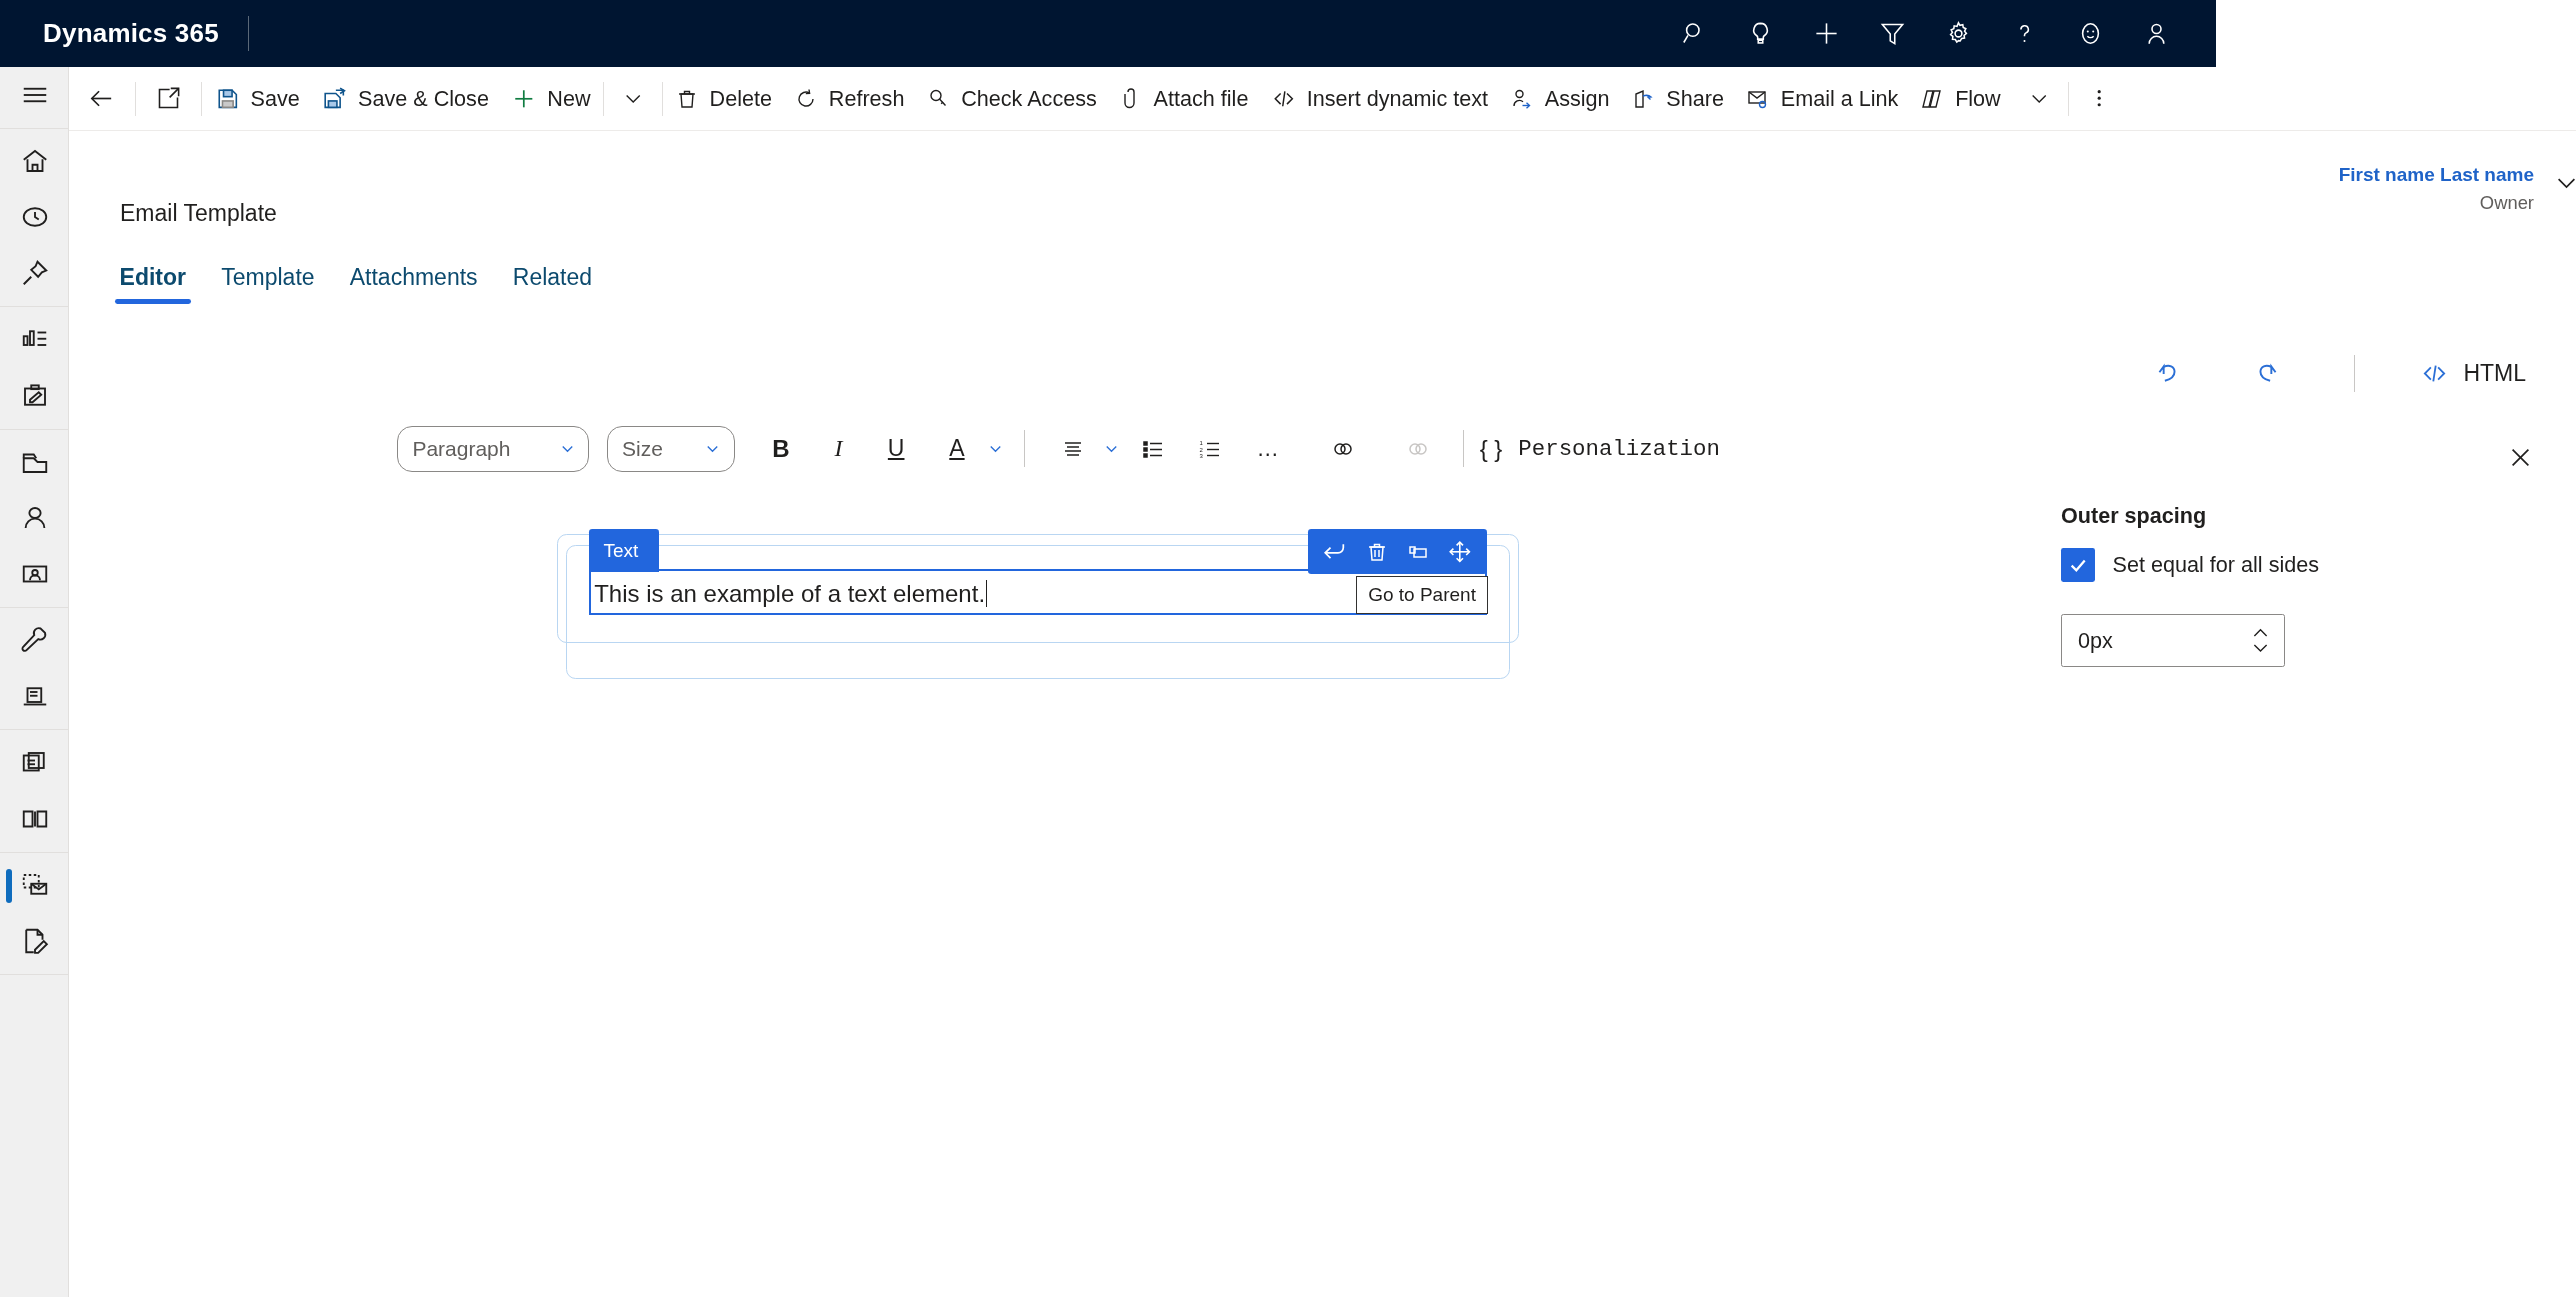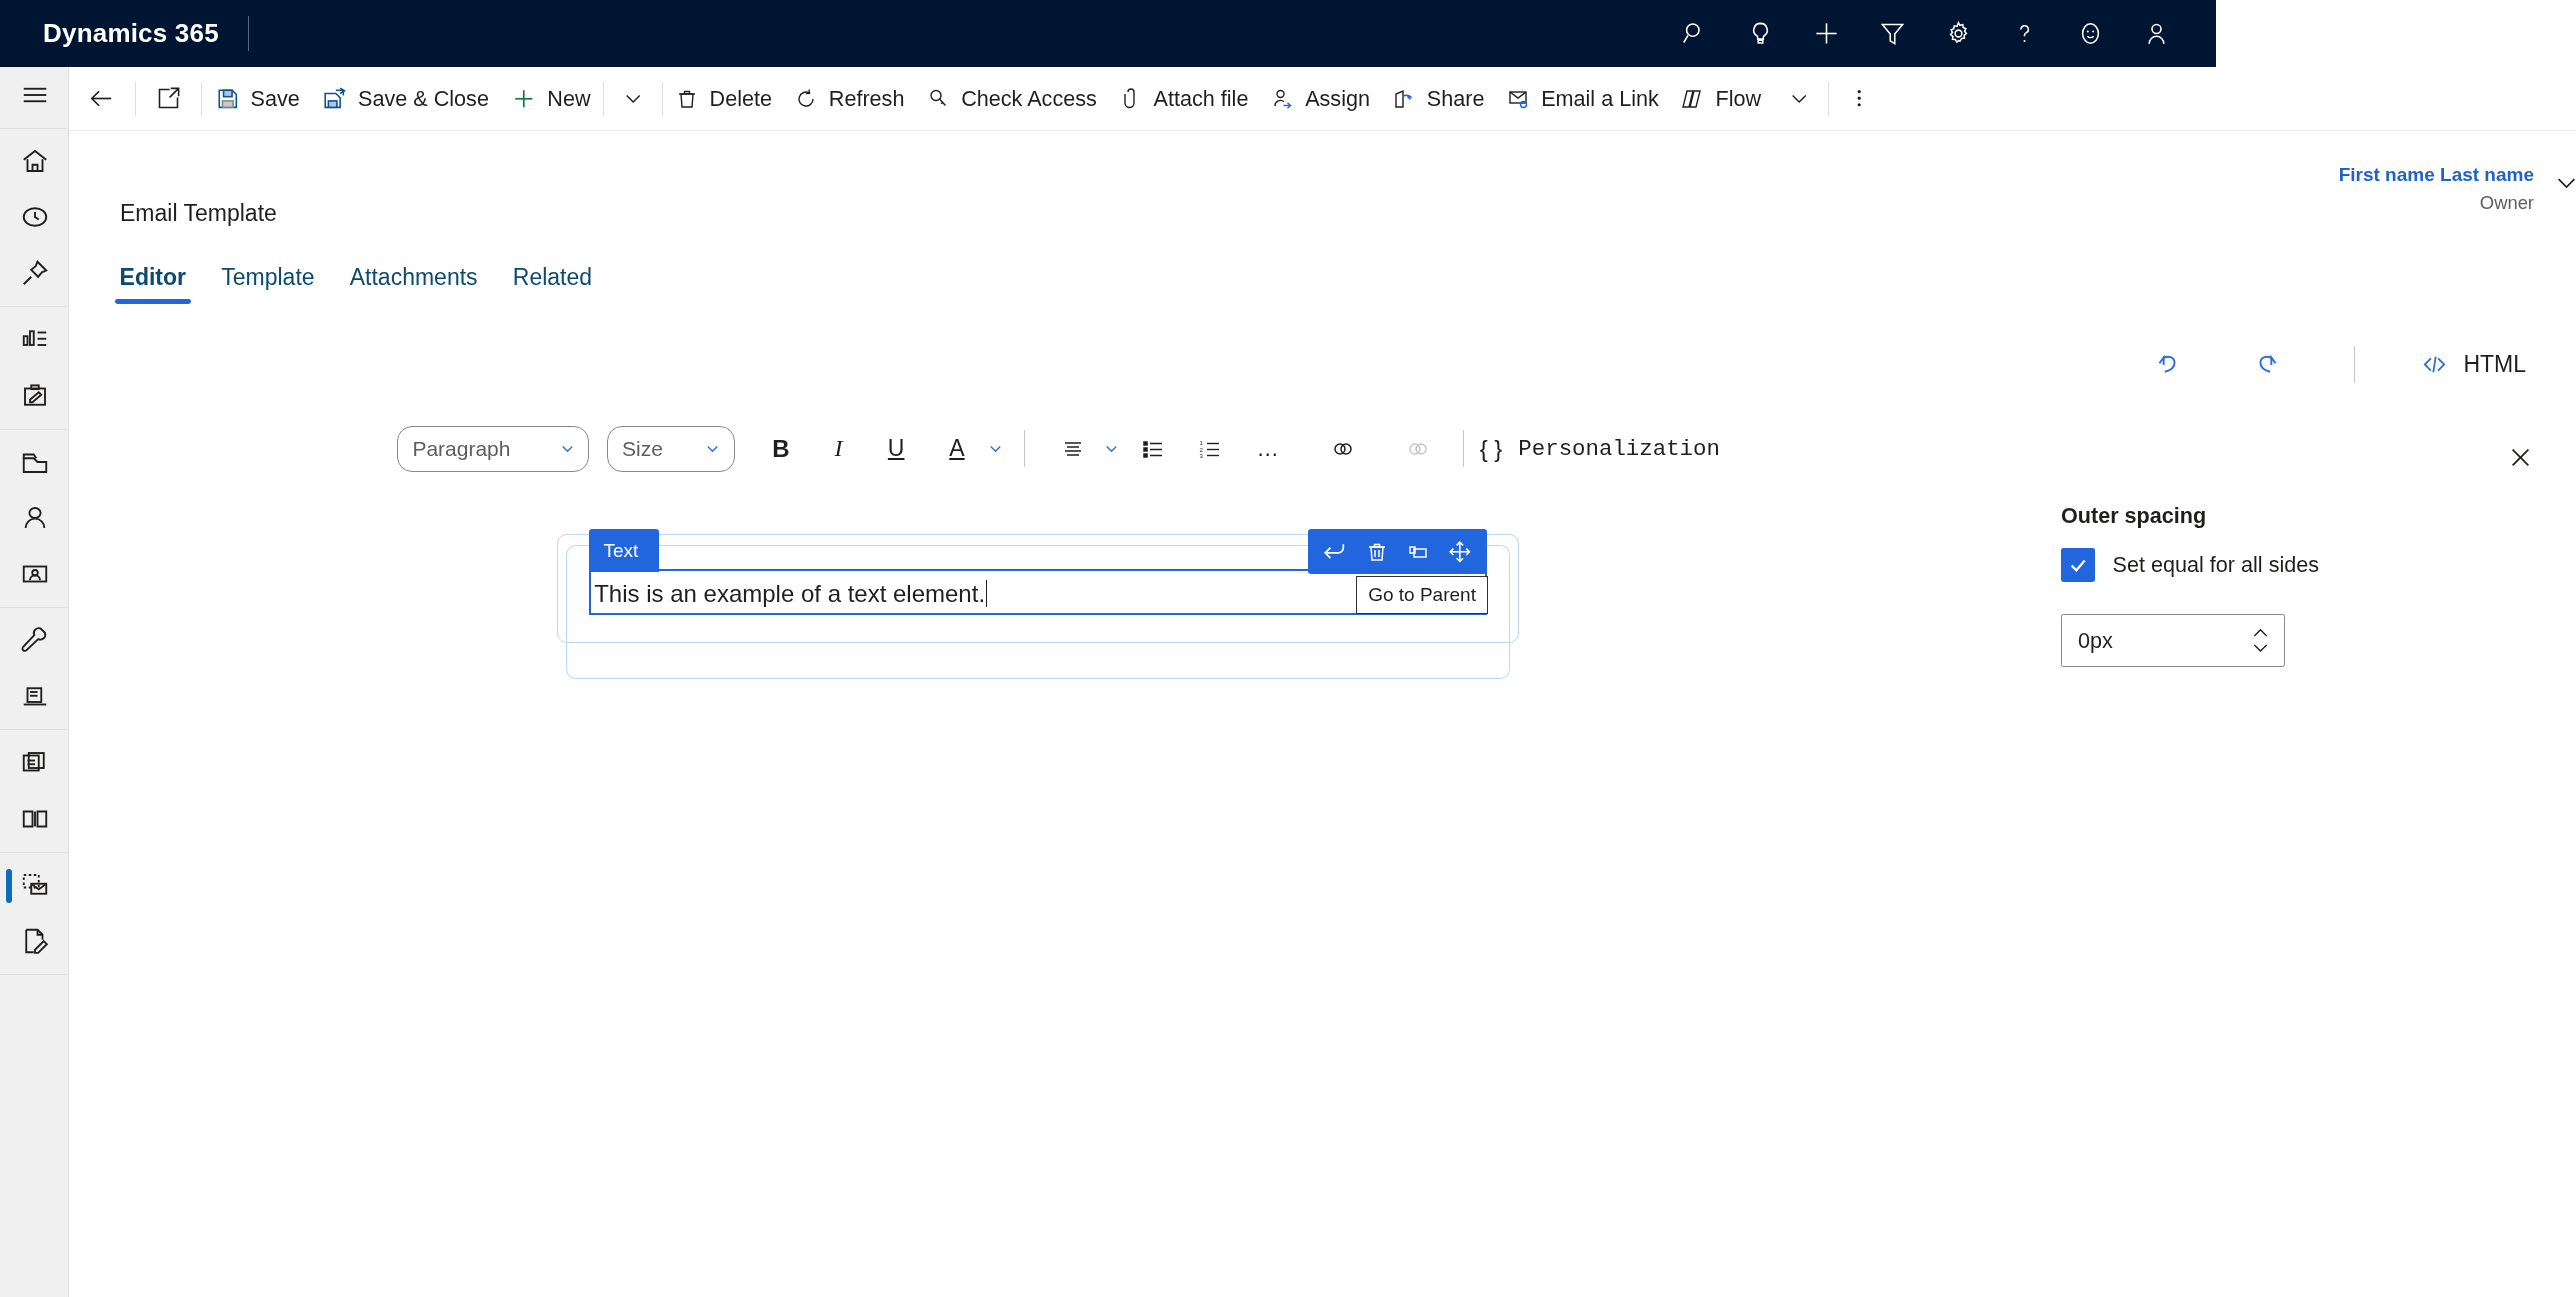--- a/index.html
+++ b/index.html
@@ -77,21 +77,21 @@
   .tab {
     font-size:23px; color:#0c4a6e; padding:0 17.6px 12.8px 17.6px; cursor:pointer; position:relative;
   }
   .tab.active { font-weight:700; }
   .tab.active::after {
     content:""; position:absolute; left:12.8px; right:12.8px; bottom:0;
     height:4.8px; background:#2266dd; border-radius:2.4px;
   }
 
   
-  #editorTopBar { position:absolute; right:42px; top:336px; display:flex; align-items:center;gap:36px; }
+  #editorTopBar { position:absolute; right:42px; top:345px; display:flex; align-items:center;gap:36px; }
   #editorTopBar .etb {
     width:62px; height:56px; display:flex; align-items:center; justify-content:center; cursor:pointer;
   }
   #editorTopBar .etb-sep { width:0.8px; height:37px; background:#c8c6c4; margin:0 21px; }
   #editorTopBar .html-btn {
     display:flex; align-items:center; cursor:pointer; padding:0 8px;
   }
   #editorTopBar .html-btn .lbl { font-size:23px; margin-left:14.4px; color:#201f1e; }
 
   
@@ -442,20 +442,28 @@
       </svg>
     <span class="lbl">Check Access</span>
   </div>
   <div class="cb-item">
     <svg width="24" height="24" viewBox="0 0 24 24" fill="none" stroke="#201f1e" stroke-width="1.4">
         <path d="M9 5a3 3 0 0 1 6 0v11a4.5 4.5 0 0 1-9 0V7"></path>
       </svg>
     <span class="lbl">Attach file</span>
   </div>
   <div class="cb-item">
+    <svg width="25.6" height="25.6" viewBox="0 0 24 24" fill="none" stroke="#201f1e" stroke-width="1.4">
+        <polyline points="9,7 4,12 9,17"></polyline>
+        <polyline points="15,7 20,12 15,17"></polyline>
+        <line x1="13" y1="5" x2="11" y2="19"></line>
+      </svg>
+    <span class="lbl">Insert dynamic text</span>
+  </div>
+  <div class="cb-item">
     <svg width="24" height="24" viewBox="0 0 24 24" fill="none" stroke="#201f1e" stroke-width="1.4">
         <circle cx="9.5" cy="7" r="3.5"></circle>
         <path d="M4 19a5.5 5.5 0 0 1 9-4.3"></path>
         <line x1="12.5" y1="18.5" x2="19" y2="18.5" stroke="#1f63c8"></line>
         <polyline points="16.5,15.8 19.5,18.5 16.5,21.2" stroke="#1f63c8"></polyline>
       </svg>
     <span class="lbl">Assign</span>
   </div>
   <div class="cb-item">
     <svg width="24" height="24" viewBox="0 0 24 24" fill="none" stroke="#201f1e" stroke-width="1.4">

